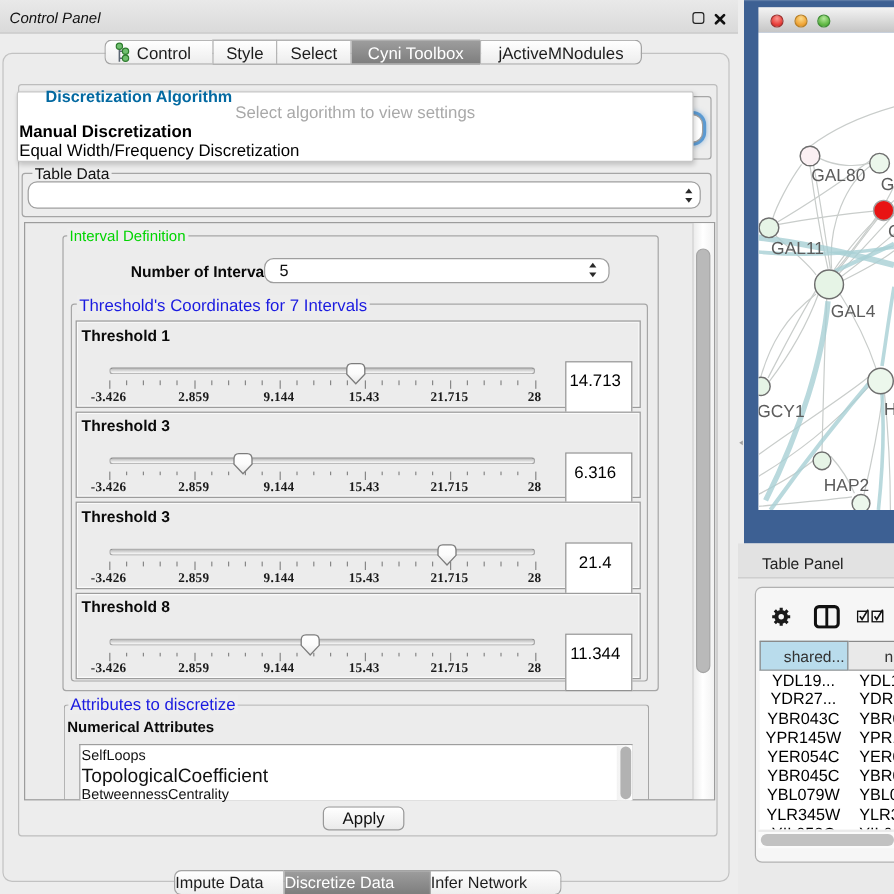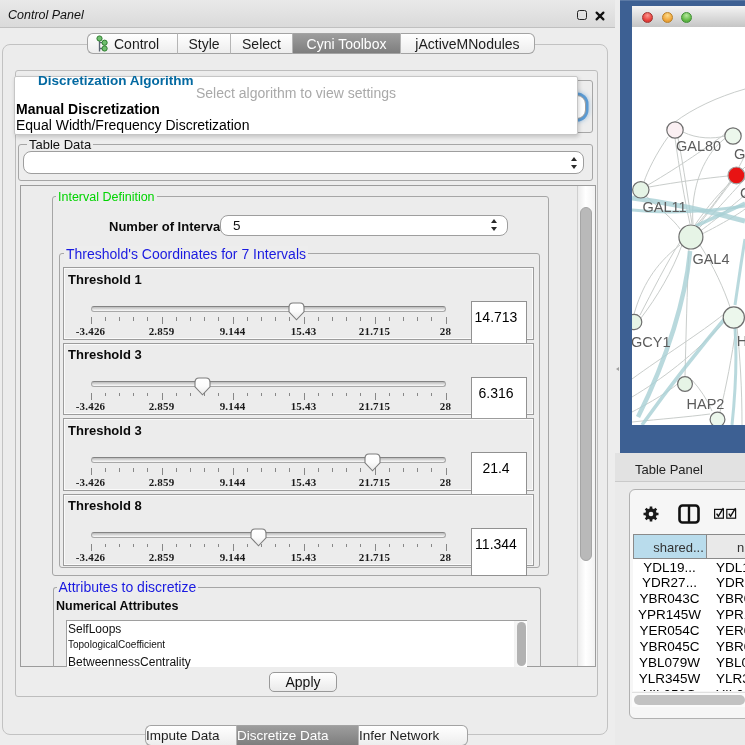--- a/index.html
+++ b/index.html
@@ -284,21 +284,21 @@
     </svg>
     <div class="vbox">11.344</div>
   </div>
   </div>
 
 <div class="abs" style="left:53px;top:587px;width:488px;height:80px;border:1px solid #a6a6a6;border-bottom:none;border-radius:3px 3px 0 0;"></div>
 <div class="grptitle" style="left:56.5px;top:578.5px;font-size:14px;color:#1a1ae0;">Attributes to discretize</div>
 <div class="lbl" style="left:56px;top:598.5px;font-size:12.5px;font-weight:bold;color:#0a0a0a;">Numerical Attributes</div>
 <div class="abs" style="left:66px;top:620px;width:461px;height:47px;background:#fff;border:1px solid #9e9e9e;border-bottom:none;"></div>
 <div class="lbl" style="left:68px;top:622px;font-size:12px;color:#111;">SelfLoops</div>
-<div class="lbl" style="left:68px;top:638.5px;font-size:10px;color:#111;">TopologicalCoefficient</div>
+<div class="lbl" style="left:68px;top:638.5px;font-size:16px;color:#111;">TopologicalCoefficient</div>
 <div class="lbl" style="left:68px;top:655px;font-size:12px;color:#111;">BetweennessCentrality</div>
 <div class="abs" style="left:514px;top:621px;width:13px;height:46px;background:linear-gradient(90deg,#f2f2f2,#ffffff);"></div>
 <div class="abs" style="left:517px;top:622px;width:9px;height:44px;background:#b2b2b2;border-radius:4.5px;"></div>
 
 <div class="abs" style="left:269px;top:672px;width:68px;height:20px;background:linear-gradient(#ffffff,#eaeaea);border:1px solid #999;border-radius:5px;text-align:center;line-height:18px;font-size:14px;color:#111;">Apply</div>
 
 <div class="btab" style="left:145px;width:91px;border-radius:6px 0 0 6px;border-left:1px solid #a3a3a3;">Impute Data</div>
 <div class="btab tabsel" style="left:236px;width:137px;">Discretize Data</div>
 <div class="btab" style="left:358px;width:110px;border-right:1px solid #a3a3a3;border-radius:0 6px 6px 0;">Infer Network</div>
 

